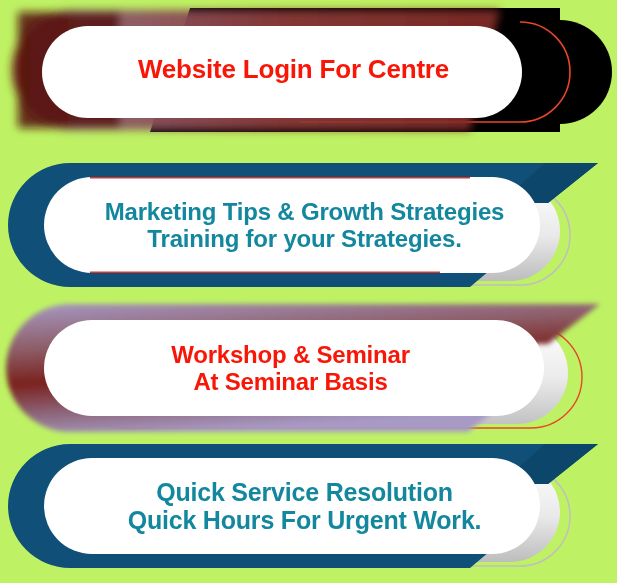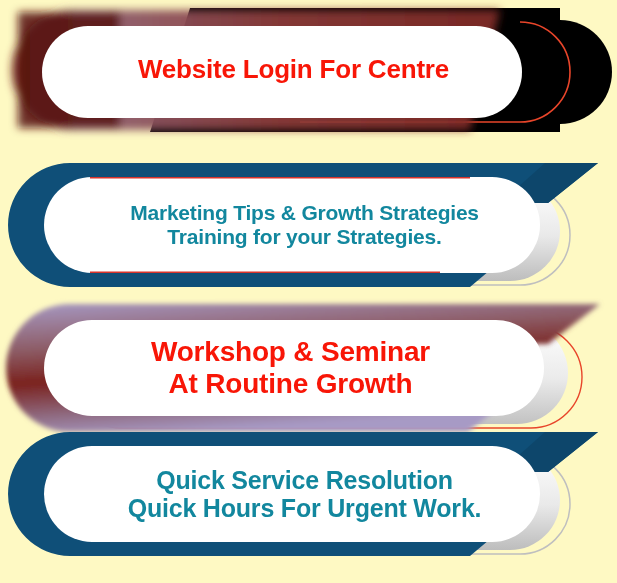--- a/index.html
+++ b/index.html
@@ -13,21 +13,21 @@
     height: 583px;
     font-family: "Liberation Sans", sans-serif;
     overflow: hidden;
     position: relative;
   }
 
   #stage {
     position: relative;
     width: 617px;
     height: 583px;
-    background: #fef9c3;
+    background: #bef264;
   }
 
   
   .banner {
     position: absolute;
     left: 0;
     width: 617px;
     height: 140px;
   }
 
@@ -64,26 +64,26 @@
   }
 
   
   .red-text  { color: #f81607; }
   .teal-text { color: #12879e; }
 
   
   #banner-1 { top: 0px;   }
   #banner-2 { top: 155px; }
   #banner-3 { top: 298px; }
-  #banner-4 { top: 424px; }
+  #banner-4 { top: 436px; }
 
   
   #banner-1 .caption { left: 80px; right: 110px; font-size: 26px; }
-  #banner-2 .caption { left: 70px; right: 78px;  font-size: 21px; }
-  #banner-3 .caption { left: 64px; right: 100px; font-size: 28px; }
+  #banner-2 .caption { left: 70px; right: 78px;  font-size: 24px; }
+  #banner-3 .caption { left: 64px; right: 100px; font-size: 24px; }
   #banner-4 .caption { left: 70px; right: 78px;  font-size: 25px; }
 </style>
 </head>
 <body>
 
 <div id="stage">
 
   <div class="banner" id="banner-1">
     <svg class="art" viewBox="0 0 617 140" preserveAspectRatio="none">
       <defs>
@@ -209,21 +209,21 @@
                  L 468 134
                  L 70 134
                  A 64 64 0 0 1 70 6 Z" fill="url(#g3ring)"></path>
       </g>
 
       <rect x="44" y="22" width="500" height="96" rx="48" ry="48" fill="#ffffff"></rect>
     </svg>
 
     <div class="caption red-text">
       <span class="ln">Workshop &amp; Seminar</span>
-      <span class="ln">At Routine Growth</span>
+      <span class="ln">At Seminar Basis</span>
     </div>
   </div>
 
   <div class="banner" id="banner-4">
     <svg class="art" viewBox="0 0 617 140" preserveAspectRatio="none">
       <defs>
         <linearGradient id="shadow4" x1="0" y1="0" x2="0" y2="1">
           <stop offset="0%" stop-color="#ffffff"></stop>
           <stop offset="55%" stop-color="#e9e9e9"></stop>
           <stop offset="100%" stop-color="#bdbdbd"></stop>

